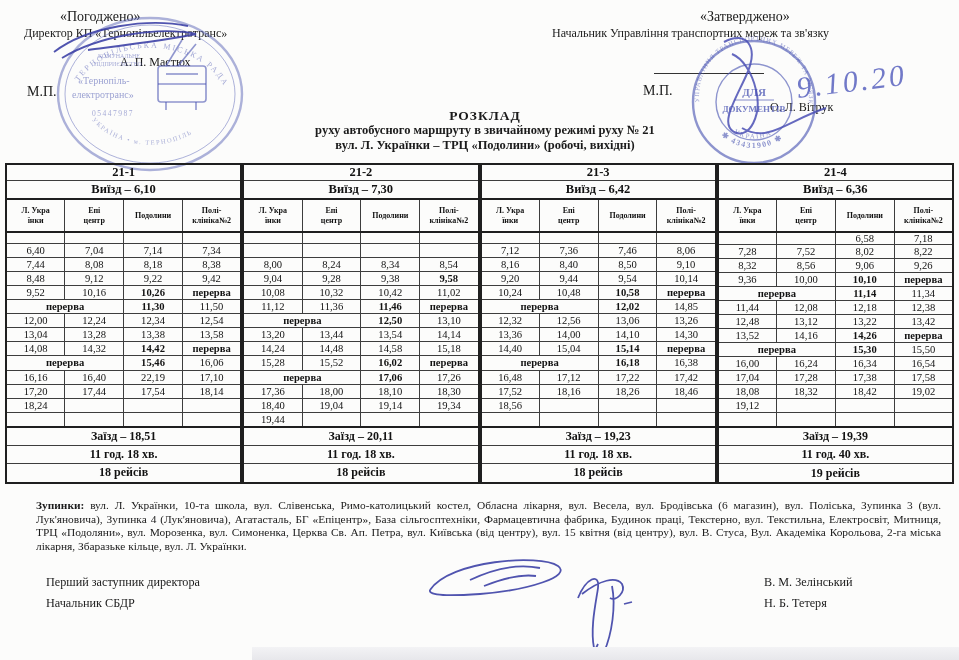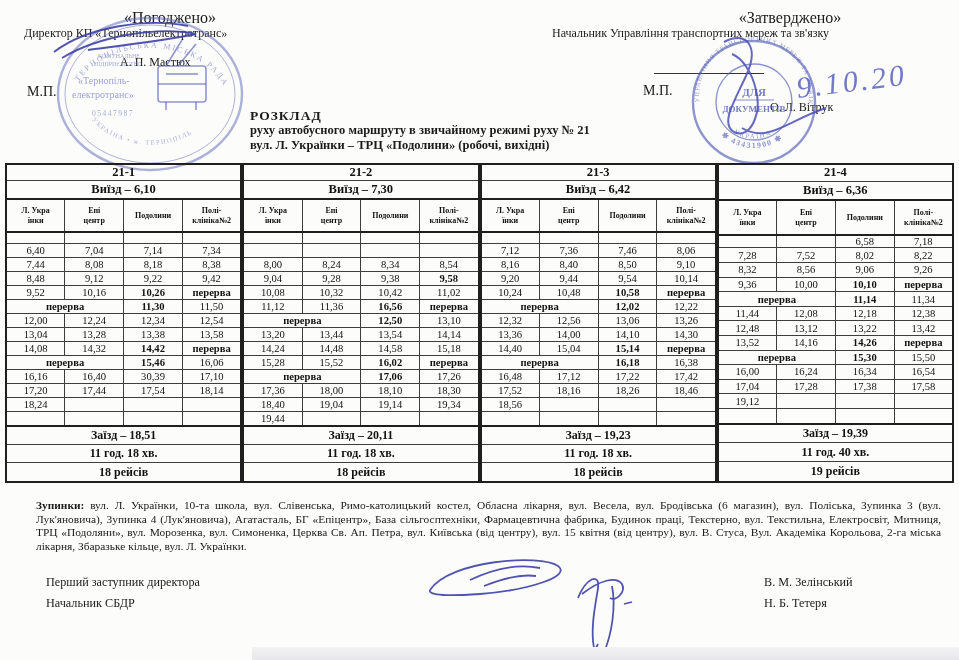--- a/index.html
+++ b/index.html
@@ -1,26 +1,26 @@
 <!DOCTYPE html>
 <html><head>
 <meta charset="utf-8">
 <style>
   html,body{margin:0;padding:0;}
   body{width:959px;height:660px;position:relative;background:#fcfcfb;overflow:hidden;
        font-family:"Liberation Serif",serif;color:#1b1b1b;}
   .abs{position:absolute;}
   
-  .hdr-label{font-size:16px;text-align:center;}
+  .hdr-label{font-size:14px;}
   .hdr-title{font-size:12px;}
   .hdr-name{font-size:12px;}
   .mp{font-size:14px;}
   .sig-line{border-bottom:1px solid #333;height:0;}
   
-  .doc-title{left:250px;top:108px;width:470px;text-align:left;line-height:15px;}
+  .doc-title{left:250px;top:108px;width:470px;text-align:center;line-height:15px;}
   .doc-title .t1{font-weight:bold;font-size:13.5px;letter-spacing:1px;}
   .doc-title .t2,.doc-title .t3{font-weight:bold;font-size:12.5px;}
   
   .tables{left:5px;top:163px;width:949px;display:flex;}
   table.sec{border-collapse:collapse;width:25%;table-layout:fixed;border:2px solid #1f1f1f;}
   table.sec td,table.sec th{border:1px solid #3d3d3d;text-align:center;padding:0;
       white-space:nowrap;overflow:hidden;color:#121212;}
   tr.secname td{font-weight:bold;font-size:12.5px;height:15px;}
   tr.depart td{font-weight:bold;font-size:12.5px;height:17px;border-bottom:2px solid #1f1f1f;}
   tr.cols th{font-weight:bold;font-size:8px;line-height:9.5px;height:31px;border-bottom:2px solid #1f1f1f;}
@@ -193,21 +193,21 @@
           <td class="b">перерва</td>
         </tr>
         <tr class="data">
           <td colspan="2" class="b">перерва</td>
           <td class="b">15,46</td>
           <td class="">16,06</td>
         </tr>
         <tr class="data">
           <td class="">16,16</td>
           <td class="">16,40</td>
-          <td class="">30,39</td>
+          <td class="">22,19</td>
           <td class="">17,10</td>
         </tr>
         <tr class="data">
           <td class="">17,20</td>
           <td class="">17,44</td>
           <td class="">17,54</td>
           <td class="">18,14</td>
         </tr>
         <tr class="data">
           <td class="">18,24</td>
@@ -272,21 +272,21 @@
         </tr>
         <tr class="data">
           <td class="">10,08</td>
           <td class="">10,32</td>
           <td class="">10,42</td>
           <td class="">11,02</td>
         </tr>
         <tr class="data">
           <td class="">11,12</td>
           <td class="">11,36</td>
-          <td class="b">16,56</td>
+          <td class="b">11,46</td>
           <td class="b">перерва</td>
         </tr>
         <tr class="data">
           <td colspan="2" class="b">перерва</td>
           <td class="b">12,50</td>
           <td class="">13,10</td>
         </tr>
         <tr class="data">
           <td class="">13,20</td>
           <td class="">13,44</td>
@@ -379,21 +379,21 @@
         </tr>
         <tr class="data">
           <td class="">10,24</td>
           <td class="">10,48</td>
           <td class="b">10,58</td>
           <td class="b">перерва</td>
         </tr>
         <tr class="data">
           <td colspan="2" class="b">перерва</td>
           <td class="b">12,02</td>
-          <td class="">12,22</td>
+          <td class="">14,85</td>
         </tr>
         <tr class="data">
           <td class="">12,32</td>
           <td class="">12,56</td>
           <td class="">13,06</td>
           <td class="">13,26</td>
         </tr>
         <tr class="data">
           <td class="">13,36</td>
           <td class="">14,00</td>
@@ -518,20 +518,26 @@
           <td class="">16,34</td>
           <td class="">16,54</td>
         </tr>
         <tr class="data">
           <td class="">17,04</td>
           <td class="">17,28</td>
           <td class="">17,38</td>
           <td class="">17,58</td>
         </tr>
         <tr class="data">
+          <td class="">18,08</td>
+          <td class="">18,32</td>
+          <td class="">18,42</td>
+          <td class="">19,02</td>
+        </tr>
+        <tr class="data">
           <td class="">19,12</td>
           <td class=""></td>
           <td class=""></td>
           <td class=""></td>
         </tr>
         <tr class="data">
           <td class=""></td>
           <td class=""></td>
           <td class=""></td>
           <td class=""></td>

